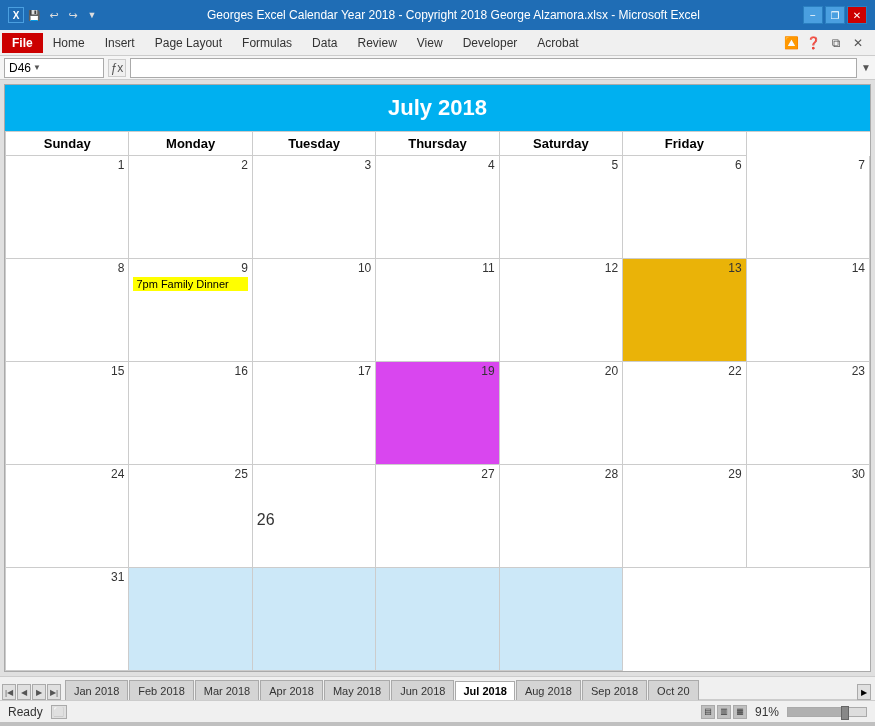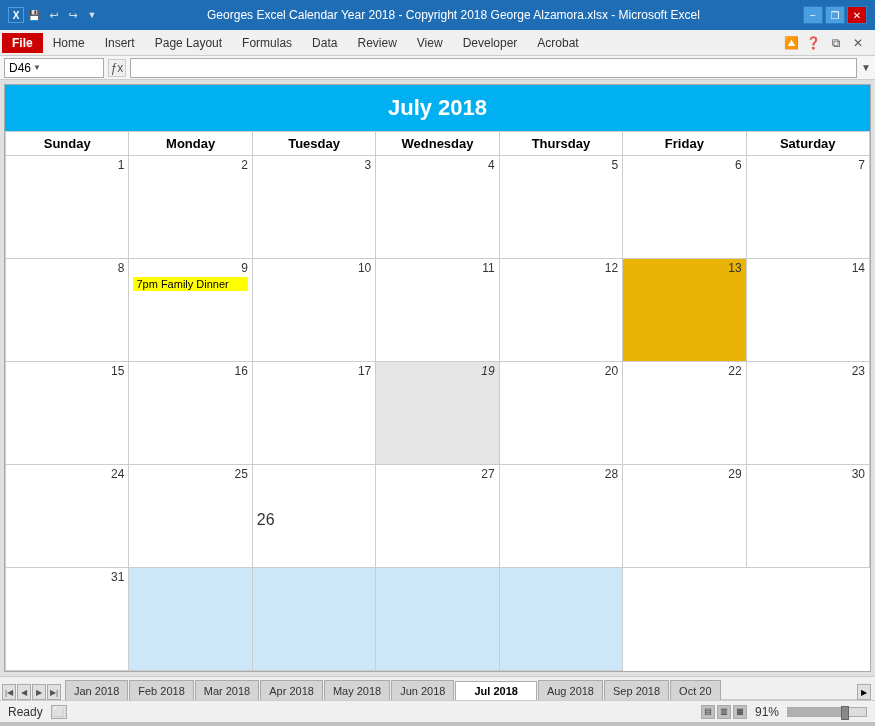--- a/index.html
+++ b/index.html
@@ -262,24 +262,23 @@
 
 <div class="excel-body" style="height: calc(726px - 30px - 26px - 24px - 24px - 26px); display:flex; flex-direction:column; background:#e0e0e0;">
   <div class="calendar-container" style="flex:1; margin:4px; border:1px solid #aaa; display:flex; flex-direction:column; overflow:hidden;">
 
     <div class="cal-header">July 2018</div>
 
     <div style="display:grid; grid-template-columns: repeat(7,1fr); border-left:1px solid #ccc; border-top:1px solid #ccc;">
       <div style="text-align:center; padding:4px 0; font-size:13px; font-weight:bold; border-right:1px solid #ccc; border-bottom:1px solid #ccc;">Sunday</div>
       <div style="text-align:center; padding:4px 0; font-size:13px; font-weight:bold; border-right:1px solid #ccc; border-bottom:1px solid #ccc;">Monday</div>
       <div style="text-align:center; padding:4px 0; font-size:13px; font-weight:bold; border-right:1px solid #ccc; border-bottom:1px solid #ccc;">Tuesday</div>
-      <div style="text-align:center; padding:4px 0; font-size:13px; font-weight:bold; border-right:1px solid #ccc; border-bottom:1px solid #ccc;">Wednesday</div>
       <div style="text-align:center; padding:4px 0; font-size:13px; font-weight:bold; border-right:1px solid #ccc; border-bottom:1px solid #ccc;">Thursday</div>
+      <div style="text-align:center; padding:4px 0; font-size:13px; font-weight:bold; border-right:1px solid #ccc; border-bottom:1px solid #ccc;">Saturday</div>
       <div style="text-align:center; padding:4px 0; font-size:13px; font-weight:bold; border-right:1px solid #ccc; border-bottom:1px solid #ccc;">Friday</div>
-      <div style="text-align:center; padding:4px 0; font-size:13px; font-weight:bold; border-right:1px solid #ccc; border-bottom:1px solid #ccc;">Saturday</div>
     </div>
 
     <div id="cal-grid" style="display:grid; grid-template-columns:repeat(7,1fr); grid-template-rows:repeat(5,1fr); flex:1; border-left:1px solid #ccc;">
     <div style="border-right: 1px solid rgb(204, 204, 204); border-bottom: 1px solid rgb(204, 204, 204); min-height: 90px; padding: 2px 4px; background: white; position: relative;">
           <div style="text-align: right; font-size: 12px; color: rgb(51, 51, 51);">1</div>
         </div>
         <div style="border-right: 1px solid rgb(204, 204, 204); border-bottom: 1px solid rgb(204, 204, 204); min-height: 90px; padding: 2px 4px; background: white; position: relative;">
           <div style="text-align: right; font-size: 12px; color: rgb(51, 51, 51);">2</div>
         </div>
         <div style="border-right: 1px solid rgb(204, 204, 204); border-bottom: 1px solid rgb(204, 204, 204); min-height: 90px; padding: 2px 4px; background: white; position: relative;">
@@ -321,21 +320,21 @@
         </div>
         <div style="border-right: 1px solid rgb(204, 204, 204); border-bottom: 1px solid rgb(204, 204, 204); min-height: 90px; padding: 2px 4px; background: white; position: relative;">
           <div style="text-align: right; font-size: 12px; color: rgb(51, 51, 51);">15</div>
         </div>
         <div style="border-right: 1px solid rgb(204, 204, 204); border-bottom: 1px solid rgb(204, 204, 204); min-height: 90px; padding: 2px 4px; background: white; position: relative;">
           <div style="text-align: right; font-size: 12px; color: rgb(51, 51, 51);">16</div>
         </div>
         <div style="border-right: 1px solid rgb(204, 204, 204); border-bottom: 1px solid rgb(204, 204, 204); min-height: 90px; padding: 2px 4px; background: white; position: relative;">
           <div style="text-align: right; font-size: 12px; color: rgb(51, 51, 51);">17</div>
         </div>
-        <div style="border-right: 1px solid rgb(204, 204, 204); border-bottom: 1px solid rgb(204, 204, 204); min-height: 90px; padding: 2px 4px; background: #e5e5e5; position: relative; font-style: italic;">
+        <div style="border-right: 1px solid rgb(204, 204, 204); border-bottom: 1px solid rgb(204, 204, 204); min-height: 90px; padding: 2px 4px; background: #d946ef; position: relative;">
           <div style="text-align: right; font-size: 12px; color: rgb(51, 51, 51);">19</div>
         </div>
         <div style="border-right: 1px solid rgb(204, 204, 204); border-bottom: 1px solid rgb(204, 204, 204); min-height: 90px; padding: 2px 4px; background: white; position: relative;">
           <div style="text-align: right; font-size: 12px; color: rgb(51, 51, 51);">20</div>
         </div>
         <div style="border-right: 1px solid rgb(204, 204, 204); border-bottom: 1px solid rgb(204, 204, 204); min-height: 90px; padding: 2px 4px; background: white; position: relative;">
           <div style="text-align: right; font-size: 12px; color: rgb(51, 51, 51);">22</div>
         </div>
         <div style="border-right: 1px solid rgb(204, 204, 204); border-bottom: 1px solid rgb(204, 204, 204); min-height: 90px; padding: 2px 4px; background: white; position: relative;">
           <div style="text-align: right; font-size: 12px; color: rgb(51, 51, 51);">23</div>
@@ -379,21 +378,21 @@
     <div class="sheet-nav-btn" style="width:14px;height:16px;border:1px solid #aaa;background:#e0e0e0;display:flex;align-items:center;justify-content:center;font-size:8px;cursor:pointer;">▶</div>
     <div class="sheet-nav-btn" style="width:14px;height:16px;border:1px solid #aaa;background:#e0e0e0;display:flex;align-items:center;justify-content:center;font-size:8px;cursor:pointer;">▶|</div>
   </div>
   <div id="sheet-tabs-container" style="display:flex; align-items:flex-end; gap:1px; overflow:hidden;">
       <div style="padding: 2px 8px; font-size: 11px; border-top: 1px solid rgb(170, 170, 170); border-right: 1px solid rgb(170, 170, 170); border-left: 1px solid rgb(170, 170, 170); border-image: initial; border-bottom: none; background: rgb(212, 212, 212); color: rgb(51, 51, 51); font-weight: normal; cursor: pointer; height: 20px; display: flex; align-items: center; white-space: nowrap; margin-bottom: 0px;">Jan 2018</div>
       <div style="padding: 2px 8px; font-size: 11px; border-top: 1px solid rgb(170, 170, 170); border-right: 1px solid rgb(170, 170, 170); border-left: 1px solid rgb(170, 170, 170); border-image: initial; border-bottom: none; background: rgb(212, 212, 212); color: rgb(51, 51, 51); font-weight: normal; cursor: pointer; height: 20px; display: flex; align-items: center; white-space: nowrap; margin-bottom: 0px;">Feb 2018</div>
       <div style="padding: 2px 8px; font-size: 11px; border-top: 1px solid rgb(170, 170, 170); border-right: 1px solid rgb(170, 170, 170); border-left: 1px solid rgb(170, 170, 170); border-image: initial; border-bottom: none; background: rgb(212, 212, 212); color: rgb(51, 51, 51); font-weight: normal; cursor: pointer; height: 20px; display: flex; align-items: center; white-space: nowrap; margin-bottom: 0px;">Mar 2018</div>
       <div style="padding: 2px 8px; font-size: 11px; border-top: 1px solid rgb(170, 170, 170); border-right: 1px solid rgb(170, 170, 170); border-left: 1px solid rgb(170, 170, 170); border-image: initial; border-bottom: none; background: rgb(212, 212, 212); color: rgb(51, 51, 51); font-weight: normal; cursor: pointer; height: 20px; display: flex; align-items: center; white-space: nowrap; margin-bottom: 0px;">Apr 2018</div>
       <div style="padding: 2px 8px; font-size: 11px; border-top: 1px solid rgb(170, 170, 170); border-right: 1px solid rgb(170, 170, 170); border-left: 1px solid rgb(170, 170, 170); border-image: initial; border-bottom: none; background: rgb(212, 212, 212); color: rgb(51, 51, 51); font-weight: normal; cursor: pointer; height: 20px; display: flex; align-items: center; white-space: nowrap; margin-bottom: 0px;">May 2018</div>
       <div style="padding: 2px 8px; font-size: 11px; border-top: 1px solid rgb(170, 170, 170); border-right: 1px solid rgb(170, 170, 170); border-left: 1px solid rgb(170, 170, 170); border-image: initial; border-bottom: none; background: rgb(212, 212, 212); color: rgb(51, 51, 51); font-weight: normal; cursor: pointer; height: 20px; display: flex; align-items: center; white-space: nowrap; margin-bottom: 0px;">Jun 2018</div>
-      <div style="padding: 2px 18px; font-size: 11px; border-width: 1px; border-style: solid; border-color: rgb(170, 170, 170) rgb(170, 170, 170) white; border-image: initial; background: white; color: rgb(0, 0, 0); font-weight: bold; cursor: pointer; height: 20px; display: flex; align-items: center; white-space: nowrap; margin-bottom: -1px;">Jul 2018</div>
+      <div style="padding: 2px 7px; font-size: 11px; border-width: 1px; border-style: solid; border-color: rgb(170, 170, 170) rgb(170, 170, 170) white; border-image: initial; background: white; color: rgb(0, 0, 0); font-weight: bold; cursor: pointer; height: 20px; display: flex; align-items: center; white-space: nowrap; margin-bottom: -1px;">Jul 2018</div>
       <div style="padding: 2px 8px; font-size: 11px; border-top: 1px solid rgb(170, 170, 170); border-right: 1px solid rgb(170, 170, 170); border-left: 1px solid rgb(170, 170, 170); border-image: initial; border-bottom: none; background: rgb(212, 212, 212); color: rgb(51, 51, 51); font-weight: normal; cursor: pointer; height: 20px; display: flex; align-items: center; white-space: nowrap; margin-bottom: 0px;">Aug 2018</div>
       <div style="padding: 2px 8px; font-size: 11px; border-top: 1px solid rgb(170, 170, 170); border-right: 1px solid rgb(170, 170, 170); border-left: 1px solid rgb(170, 170, 170); border-image: initial; border-bottom: none; background: rgb(212, 212, 212); color: rgb(51, 51, 51); font-weight: normal; cursor: pointer; height: 20px; display: flex; align-items: center; white-space: nowrap; margin-bottom: 0px;">Sep 2018</div>
       <div style="padding: 2px 8px; font-size: 11px; border-top: 1px solid rgb(170, 170, 170); border-right: 1px solid rgb(170, 170, 170); border-left: 1px solid rgb(170, 170, 170); border-image: initial; border-bottom: none; background: rgb(212, 212, 212); color: rgb(51, 51, 51); font-weight: normal; cursor: pointer; height: 20px; display: flex; align-items: center; white-space: nowrap; margin-bottom: 0px;">Oct 20</div>
     </div>
   <div style="flex:1;border-bottom:1px solid #ccc;"></div>
   <div style="display:flex;align-items:center;padding-right:4px;">
     <div style="width:14px;height:16px;border:1px solid #aaa;background:#e0e0e0;display:flex;align-items:center;justify-content:center;font-size:8px;cursor:pointer;">▶</div>
   </div>
 </div>
 

